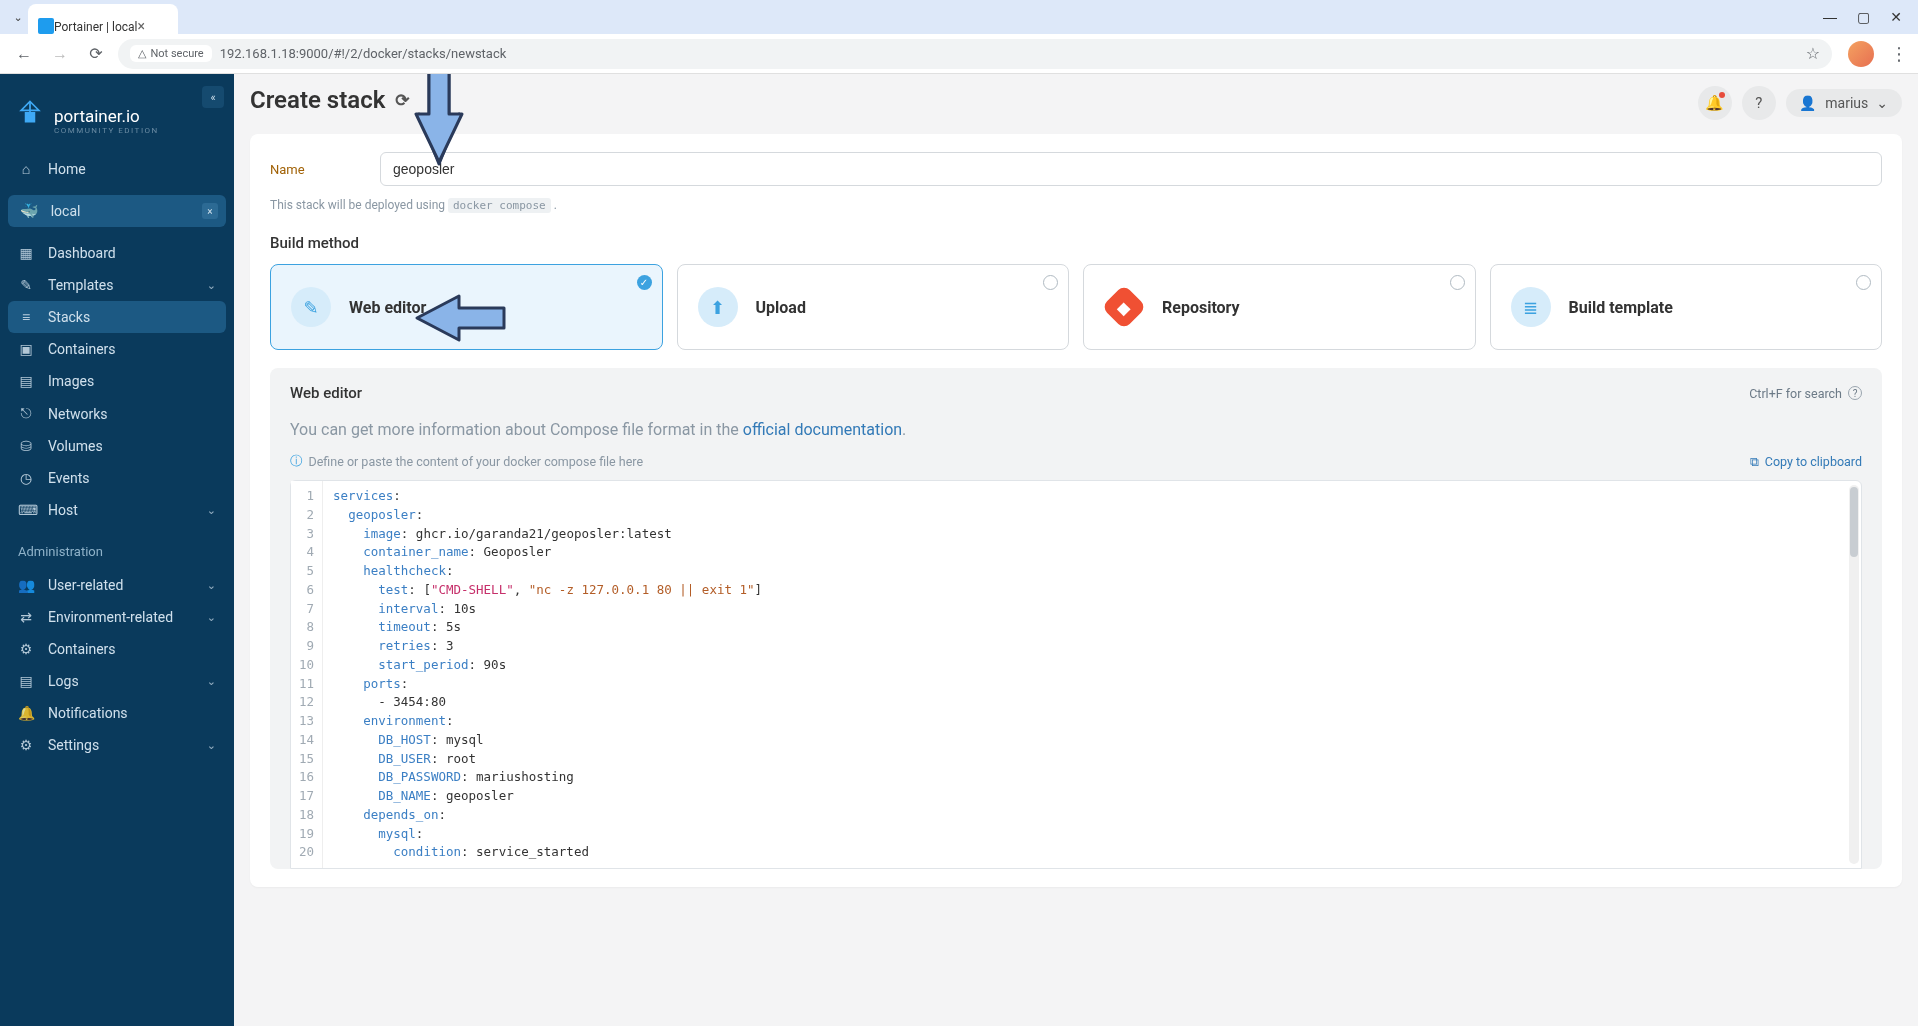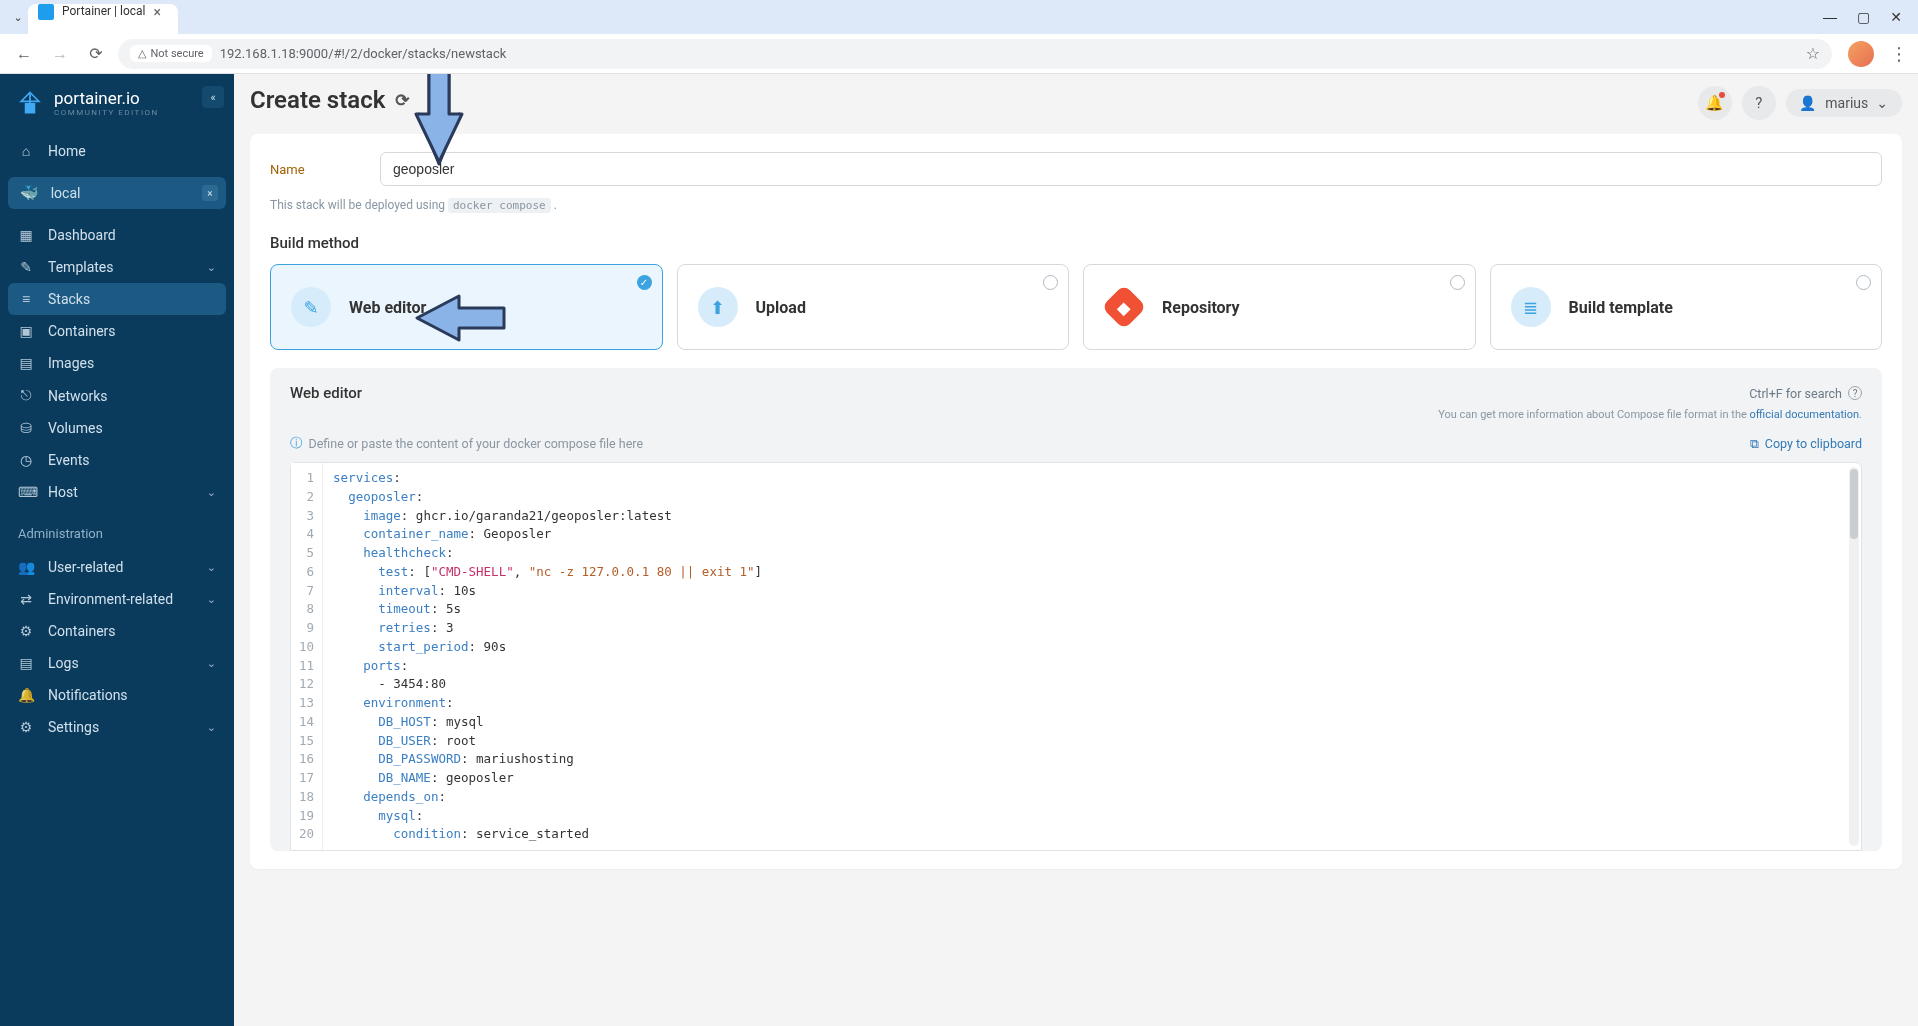--- a/index.html
+++ b/index.html
@@ -1,21 +1,21 @@
 <!DOCTYPE html>
 <html><head>
 <meta charset="utf-8">
 <style>
 * { margin: 0; padding: 0; box-sizing: border-box; }
 body { font-family: -apple-system, BlinkMacSystemFont, "Segoe UI", Roboto, sans-serif; background: #f0f0f0; overflow: hidden; }
 
 
 .browser-chrome { background: #dde8f9; height: 34px; display: flex; align-items: center; padding: 0 8px; }
 .tab-dropdown { width: 20px; text-align: center; color: #444; font-size: 11px; }
-.tab { background: #fff; border-radius: 8px 8px 0 0; height: 30px; margin-top: 4px; display: flex; align-items: flex-start; padding: 0 10px; gap: 8px; min-width: 150px; }
+.tab { background: #fff; border-radius: 8px 8px 0 0; height: 30px; margin-top: 4px; display: flex; align-items: flex-end; padding: 0 10px; min-width: 150px; }
 .tab-favicon { width: 16px; height: 16px; background: #1e9cee; border-radius: 2px; position: relative; }
 .tab-title { font-size: 12px; color: #333; }
 .tab-close { font-size: 14px; color: #666; cursor: pointer; }
 .win-controls { margin-left: auto; display: flex; gap: 20px; padding-right: 8px; }
 .win-btn { font-size: 14px; color: #333; cursor: pointer; font-family: sans-serif; }
 
 .toolbar { background: #fff; height: 40px; display: flex; align-items: center; padding: 0 10px; gap: 8px; border-bottom: 1px solid #e0e0e0; }
 .nav-btn { width: 28px; height: 28px; display: flex; align-items: center; justify-content: center; color: #5f6368; cursor: pointer; font-size: 16px; border-radius: 14px; }
 .nav-btn.disabled { color: #bbb; }
 .address-bar { flex: 1; background: #f1f3f4; border-radius: 18px; height: 30px; display: flex; align-items: center; padding: 0 12px; gap: 8px; }
@@ -25,21 +25,21 @@
 .profile-avatar { width: 26px; height: 26px; border-radius: 50%; background: linear-gradient(135deg, #f4a261, #e76f51); margin: 0 8px; }
 .kebab { color: #5f6368; font-size: 18px; }
 
 
 .app { display: flex; height: calc(1026px - 74px); }
 
 .sidebar { width: 234px; background: #0a3a5c; color: #cfe0ec; display: flex; flex-direction: column; font-size: 14px; }
 .sidebar-header { display: flex; align-items: center; padding: 14px 16px; gap: 10px; position: relative; }
 .logo-icon { width: 28px; height: 28px; }
 .brand { display: flex; flex-direction: column; }
-.brand-name { color: #fff; font-size: 17px; font-weight: 400; }
+.brand-name { color: #fff; font-size: 17px; font-weight: 400; margin-top: 18px; }
 .brand-edition { color: #6a8ba3; font-size: 8px; letter-spacing: 1.5px; }
 .collapse-btn { position: absolute; right: 10px; top: 12px; background: #154a6f; border-radius: 4px; width: 22px; height: 22px; display: flex; align-items: center; justify-content: center; color: #cfe0ec; font-size: 11px; }
 
 .nav-list { list-style: none; padding: 4px 0; }
 .nav-item { display: flex; align-items: center; padding: 8px 18px; gap: 14px; cursor: pointer; color: #d0e0ec; }
 .nav-item.active { background: #1c5983; border-radius: 6px; margin: 0 8px; padding-left: 10px; }
 .nav-item .nav-icon { width: 16px; text-align: center; font-size: 14px; opacity: 0.85; }
 .nav-item .chevron { margin-left: auto; font-size: 11px; opacity: 0.7; }
 
 .env-pill { background: #1c5983; margin: 6px 8px; border-radius: 6px; display: flex; align-items: center; padding: 7px 12px; gap: 12px; position: relative; }
@@ -77,21 +77,21 @@
 .method-icon { width: 40px; height: 40px; border-radius: 50%; display: flex; align-items: center; justify-content: center; font-size: 18px; }
 .method-icon.blue { background: #d6ecfa; color: #3ca2e0; }
 .method-icon.red { background: #f05033; color: #fff; transform: rotate(45deg); border-radius: 8px; width: 32px; height: 32px; margin: 4px; }
 .method-icon.red span { transform: rotate(-45deg); }
 .method-label { font-size: 16px; font-weight: 700; color: #333; }
 
 .editor-panel { background: #f2f3f4; border-radius: 8px; margin-top: 18px; padding: 16px 20px 0; }
 .editor-head { display: flex; align-items: center; }
 .editor-title { font-size: 15px; font-weight: 500; color: #333; }
 .editor-hint { margin-left: auto; font-size: 12.5px; color: #6c7a87; display: flex; align-items: center; gap: 6px; }
-.editor-sub { font-size: 11px; color: #8a97a3; margin-top: 6px; text-align: right; }
+.editor-sub { font-size: 16px; color: #8a97a3; margin-top: 18px; }
 .editor-sub a { color: #337ab7; text-decoration: none; }
 .editor-toolbar { display: flex; align-items: center; margin-top: 14px; font-size: 12.5px; color: #8a97a3; }
 .editor-toolbar .info { display: flex; align-items: center; gap: 6px; }
 .copy-link { margin-left: auto; color: #337ab7; display: flex; align-items: center; gap: 6px; cursor: pointer; }
 
 .code-editor { background: #fff; border: 1px solid #e0e4e8; border-radius: 6px 6px 0 0; margin-top: 10px; display: flex; font-family: Menlo, Consolas, monospace; font-size: 12.5px; line-height: 1.5; position: relative; }
 .gutter { background: #fff; padding: 6px 8px; color: #a0aab3; text-align: right; border-right: 1px solid #eee; user-select: none; }
 .code-content { padding: 6px 10px; white-space: pre; flex: 1; overflow: hidden; color: #333; }
 .code-content .k { color: #3b7fc4; }
 .code-content .s { color: #b35d27; }

